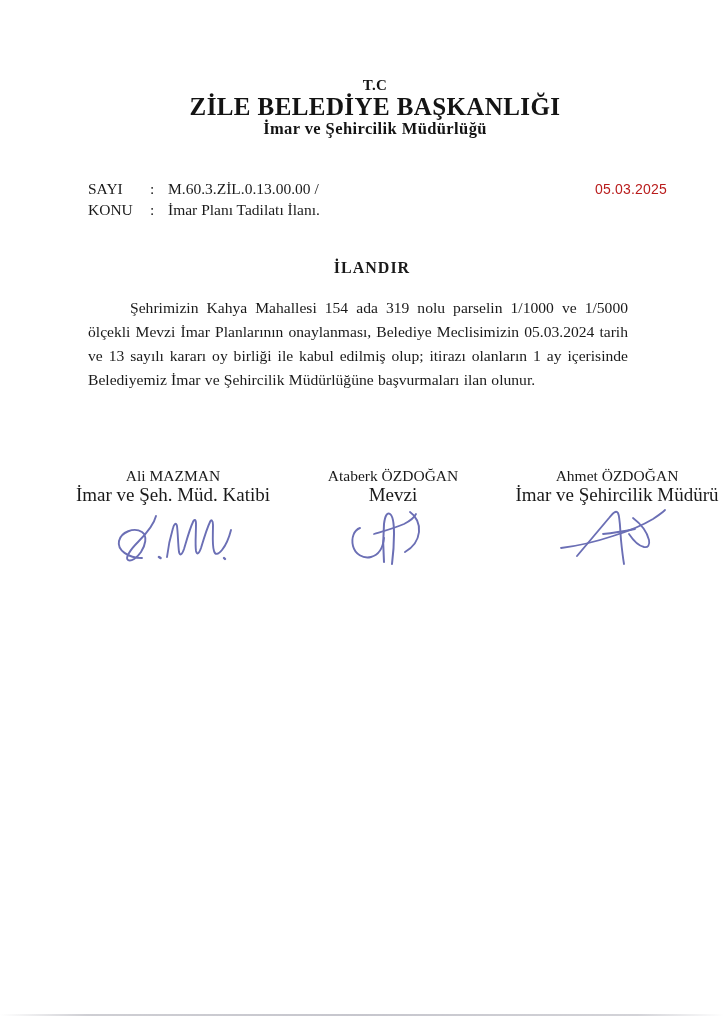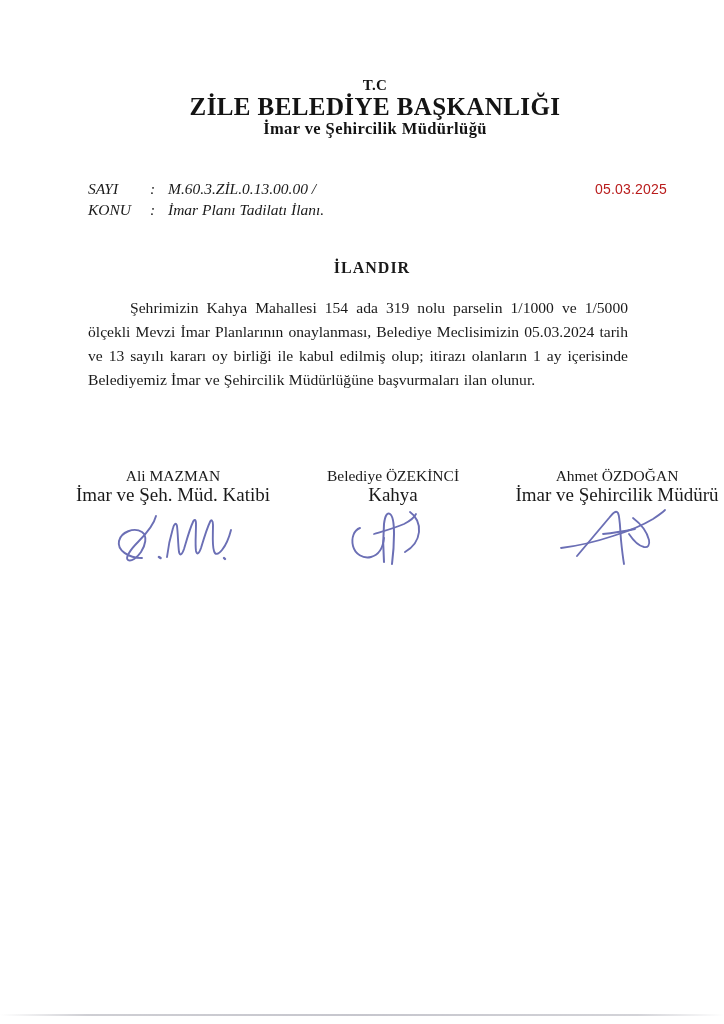--- a/index.html
+++ b/index.html
@@ -36,21 +36,21 @@
   .hdr-mudurluk{ font-size: 16.5px; line-height: 21px; }
 
   
   .meta-block {
     position: absolute;
     top: 178px;
     left: 88px;
     font-size: 15.5px;
     line-height: 21px;
   }
-  .meta-row { white-space: nowrap; font-style: italic; }
+  .meta-row { white-space: nowrap; }
   .meta-key {
     display: inline-block;
     width: 62px;
   }
   .meta-colon {
     display: inline-block;
     width: 18px;
   }
   .meta-val { }
 
@@ -190,22 +190,22 @@
         <svg class="ink" width="150" height="70" viewBox="0 0 150 70" aria-hidden="true">
           <path d="M44 58 C 30 58, 19 50, 21 41 C 23 32, 36 27, 44 32 C 50 36, 47 46, 43 52 C 39 58, 33 62, 30 60 C 27 58, 32 50, 40 42 C 48 34, 56 24, 58 16" stroke-width="1.9"></path>
           <path d="M61 57 L 62.5 58" stroke-width="2.6"></path>
           <path d="M69 57 C 70 48, 72 38, 75 28 C 76 24, 78 22, 79 26 C 80 34, 80 44, 81 52 C 82 56, 84 55, 86 49 C 89 39, 92 28, 95 22 C 96 19, 98 19, 98 24 C 98 34, 97 44, 98 51 C 99 55, 101 54, 103 48 C 106 38, 109 28, 112 22 C 113 19, 115 20, 115 25 C 115 35, 114 45, 116 51 C 117 55, 120 55, 124 50 C 128 45, 131 38, 133 30" stroke-width="1.9"></path>
           <path d="M126 58 L 127 59" stroke-width="2.4"></path>
         </svg>
       </div>
     </div>
 
     <div class="sig-col col-mid">
-      <div class="sig-name">Belediye ÖZEKİNCİ</div>
-      <div class="sig-title">Kahya</div>
+      <div class="sig-name">Ataberk ÖZDOĞAN</div>
+      <div class="sig-title">Mevzi</div>
       <div class="sig-ink">
         <svg class="ink" width="110" height="70" viewBox="0 0 110 70" aria-hidden="true">
           <path d="M22 28 C 16 30, 13 38, 15 46 C 17 54, 25 59, 33 57 C 41 55, 45 47, 46 38" stroke-width="1.9"></path>
           <path d="M46 62 C 45 50, 45 36, 46 24 C 47 16, 49 12, 52 14 C 55 16, 56 24, 56 34 C 56 46, 55 56, 54 64" stroke-width="2.0"></path>
           <path d="M36 34 C 46 31, 57 28, 66 24 C 72 21, 76 18, 78 14" stroke-width="1.8"></path>
           <path d="M72 12 C 78 16, 82 24, 81 32 C 80 41, 74 48, 67 52" stroke-width="1.9"></path>
         </svg>
       </div>
     </div>
 

